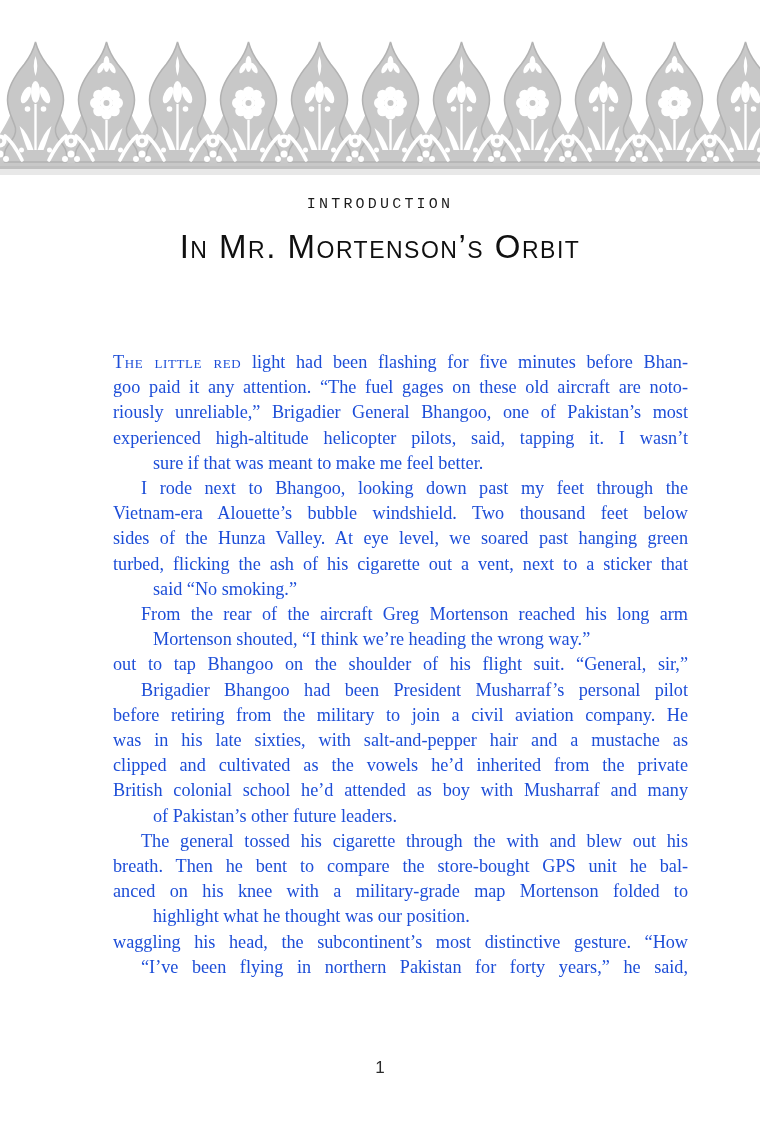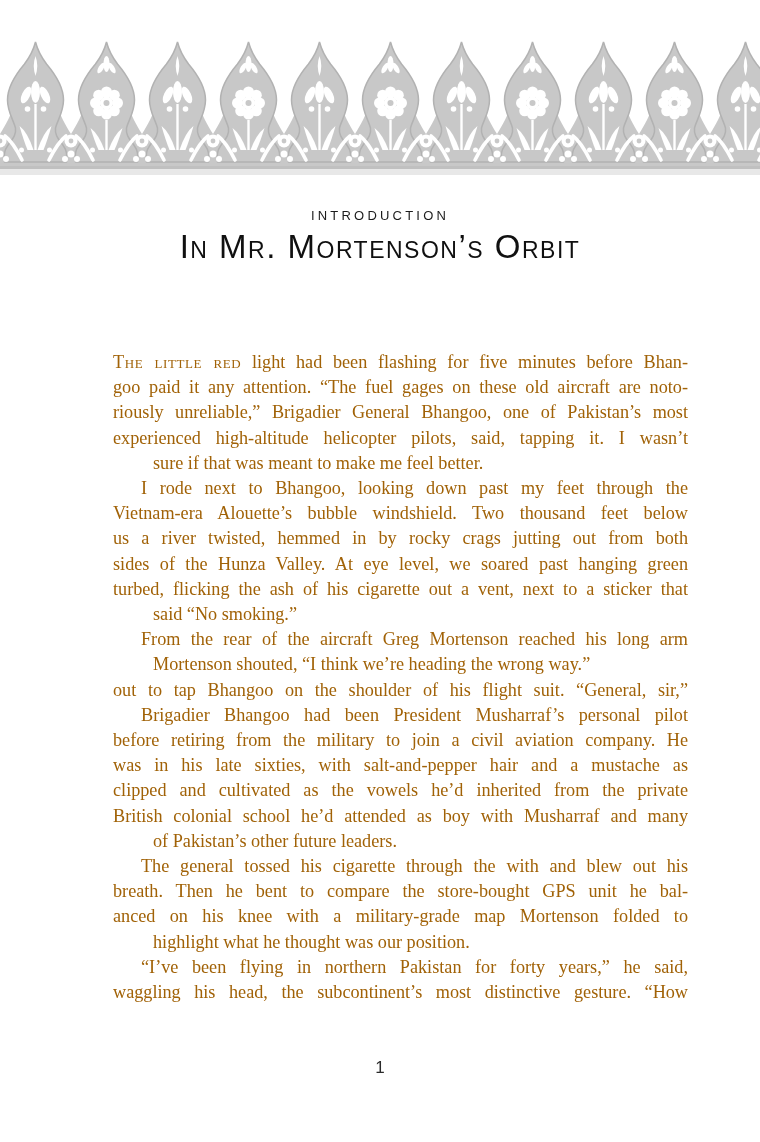--- a/index.html
+++ b/index.html
@@ -19,26 +19,25 @@
     width: 760px;
     height: 182px;
     display: block;
   }
   .section-label {
     position: absolute;
     top: 196px;
     left: 0;
     width: 100%;
     text-align: center;
-    font-family: Liberation Sans, sans-serif;
-    font-size: 13px;
+    font-family: Liberation Mono, monospace;
+    font-size: 15px;
     font-weight: 400;
     letter-spacing: 3.2px;
     color: #1c1c1c;
-    margin-top: 12px;
   }
   .chapter-title {
     position: absolute;
     top: 228px;
     left: 0;
     width: 100%;
     text-align: center;
     font-family: "Liberation Sans", sans-serif;
     font-variant: small-caps;
     font-size: 33px;
@@ -46,21 +45,21 @@
     letter-spacing: 1.5px;
     color: #101010;
   }
   .body-text {
     position: absolute;
     top: 350px;
     left: 113px;
     width: 575px;
     font-size: 18.2px;
     line-height: 25.2px;
-    color: #a16207;
+    color: #1d4ed8;
   }
   .line {
     text-align: justify;
     text-align-last: justify;
     white-space: normal;
   }
   .line.lastline {
     text-align-last: left;
     margin-left: 40px;
   }
@@ -207,21 +206,20 @@
       <div>
         <div class="line"><span class="smallcaps">The little red</span> light had been flashing for five minutes before Bhan-</div>
         <div class="line">goo paid it any attention. “The fuel gages on these old aircraft are noto-</div>
         <div class="line">riously unreliable,” Brigadier General Bhangoo, one of Pakistan’s most</div>
         <div class="line">experienced high-altitude helicopter pilots, said, tapping it. I wasn’t</div>
         <div class="line lastline">sure if that was meant to make me feel better.</div>
       </div>
       <div>
         <div class="line indent">I rode next to Bhangoo, looking down past my feet through the</div>
         <div class="line">Vietnam-era Alouette’s bubble windshield. Two thousand feet below</div>
-        <div class="line">us a river twisted, hemmed in by rocky crags jutting out from both</div>
         <div class="line">sides of the Hunza Valley. At eye level, we soared past hanging green</div>
         <div class="line">turbed, flicking the ash of his cigarette out a vent, next to a sticker that</div>
         <div class="line lastline">said “No smoking.”</div>
       </div>
       <div>
         <div class="line indent">From the rear of the aircraft Greg Mortenson reached his long arm</div>
         <div class="line lastline">Mortenson shouted, “I think we’re heading the wrong way.”</div>
         <div class="line">out to tap Bhangoo on the shoulder of his flight suit. “General, sir,”</div>
       </div>
       <div>
@@ -232,20 +230,20 @@
         <div class="line">British colonial school he’d attended as boy with Musharraf and many</div>
         <div class="line lastline">of Pakistan’s other future leaders.</div>
       </div>
       <div>
         <div class="line indent">The general tossed his cigarette through the with and blew out his</div>
         <div class="line">breath. Then he bent to compare the store-bought GPS unit he bal-</div>
         <div class="line">anced on his knee with a military-grade map Mortenson folded to</div>
         <div class="line lastline">highlight what he thought was our position.</div>
       </div>
       <div>
+        <div class="line">waggling his head, the subcontinent’s most distinctive gesture. “How</div>
         <div class="line indent">“I’ve been flying in northern Pakistan for forty years,” he said,</div>
-        <div class="line">waggling his head, the subcontinent’s most distinctive gesture. “How</div>
       </div>
     </div>
 
   <div class="page-number">1</div>
 
 </div>
 
 </body></html>

